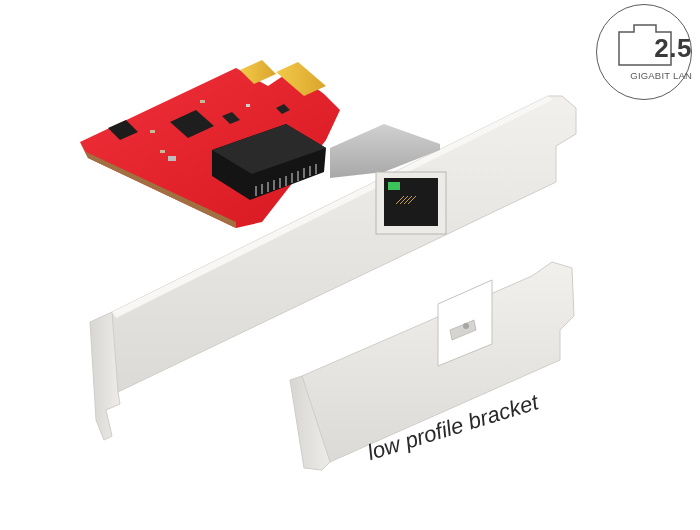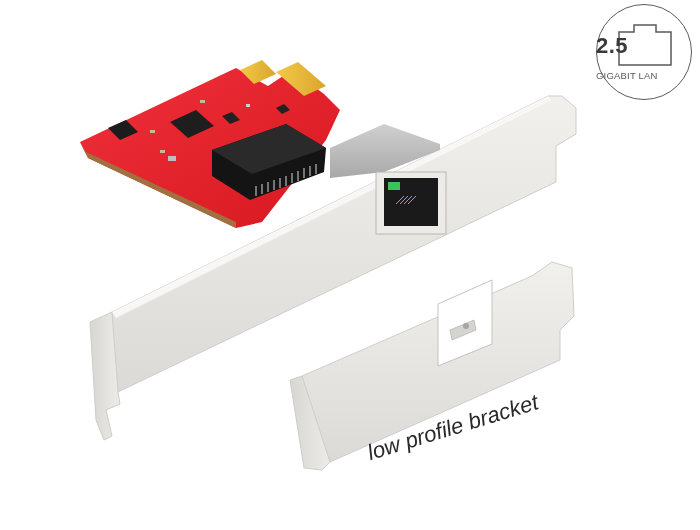--- a/index.html
+++ b/index.html
@@ -1,22 +1,22 @@
 <!DOCTYPE html>
 <html><head>
   <meta charset="utf-8">
   <style>
     html, body { margin: 0; padding: 0; background: #ffffff; }
     body { width: 700px; height: 530px; position: relative; overflow: hidden; font-family: "Liberation Sans", sans-serif; }
     .scene { position: absolute; left: 0; top: 0; width: 700px; height: 530px; }
     .badge { position: absolute; left: 596px; top: 4px; width: 98px; height: 88px; }
     .badge-circle { position: absolute; left: 0; top: 0; width: 96px; height: 96px; border: 1.5px solid #5a5a5a; border-radius: 50%; box-sizing: border-box; background: #fff; }
     .badge-plug { position: absolute; left: 22px; top: 20px; width: 54px; height: 42px; }
-    .badge-num { position: absolute; left: 0; top: 29px; width: 96px; text-align: left; font-family: "Liberation Sans", sans-serif; font-weight: bold; font-size: 22px; color: #3a3a3a; letter-spacing: 0.5px; }
-    .badge-sub { position: absolute; left: 0; top: 66px; width: 96px; text-align: left; font-family: "Liberation Sans", sans-serif; font-size: 9.5px; color: #5a5a5a; letter-spacing: 0.2px; }
+    .badge-num { position: absolute; left: 0; top: 29px; width: 96px; text-align: right; font-family: "Liberation Sans", sans-serif; font-weight: bold; font-size: 26px; color: #3a3a3a; letter-spacing: 0.5px; }
+    .badge-sub { position: absolute; left: 0; top: 66px; width: 96px; text-align: right; font-family: "Liberation Sans", sans-serif; font-size: 9.5px; color: #5a5a5a; letter-spacing: 0.2px; }
     .caption { position: absolute; left: 372px; top: 440px; font-family: "Liberation Sans", sans-serif; font-style: italic; font-size: 22px; color: #2a2a2a; transform: rotate(-17deg); transform-origin: left bottom; white-space: nowrap; }
   </style>
 </head>
 <body>
 
 <div class="scene">
   <svg width="700" height="530" viewBox="0 0 700 530" xmlns="http://www.w3.org/2000/svg">
     <defs>
       <linearGradient id="pcbGrad" x1="0" y1="0" x2="1" y2="1">
         <stop offset="0" stop-color="#f0303a"></stop>

